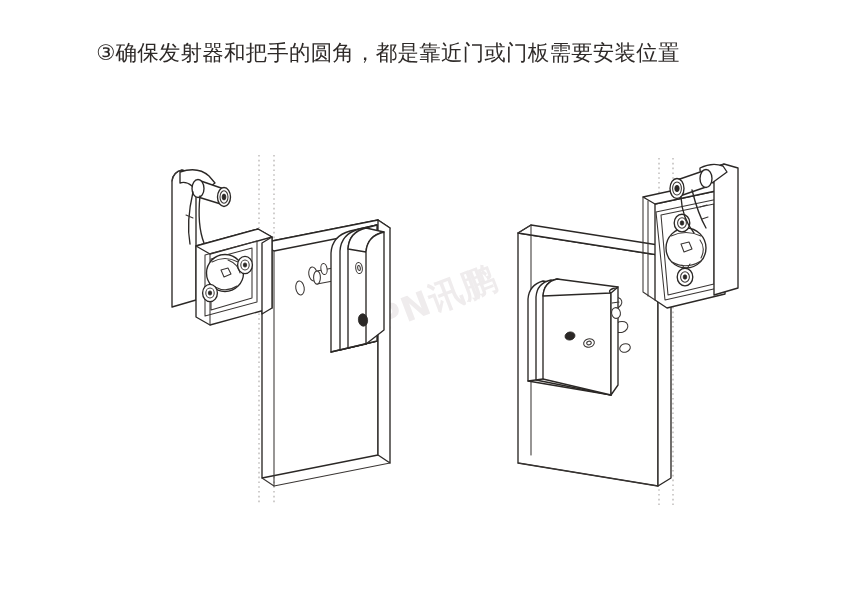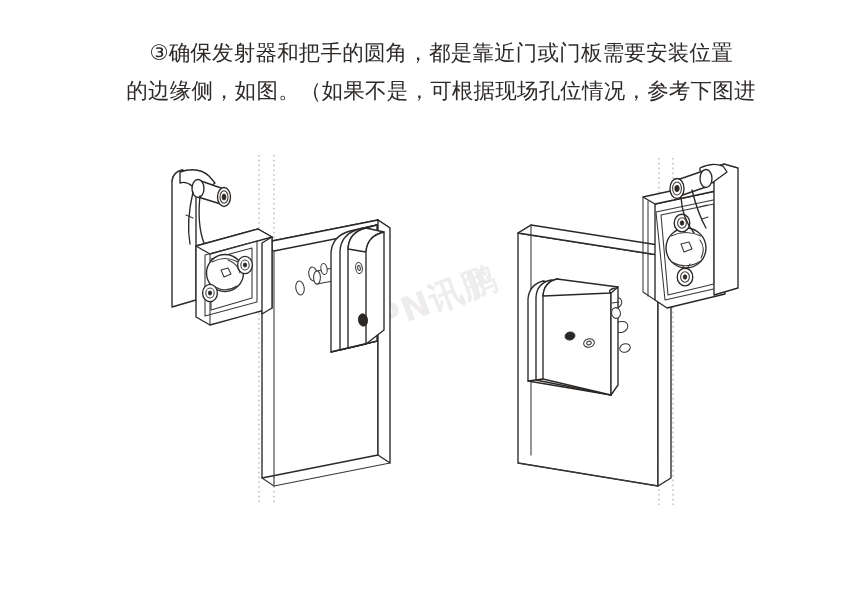--- a/index.html
+++ b/index.html
@@ -22,21 +22,20 @@
     background: #ffffff;
     overflow: hidden;
   }
 
   
   #instruction-block {
     position: absolute;
     left: 96px;
     top: 34px;
     width: 690px;
-    text-align: center;
   }
   .instr-line {
     font-size: 21.5px;
     line-height: 38px;
     color: #2e2a28;
     letter-spacing: 0.2px;
     white-space: nowrap;
     font-family: "DejaVu Sans", "Liberation Sans", sans-serif;
     font-weight: 400;
   }
@@ -106,21 +105,20 @@
     stroke-linecap: butt;
   }
 </style>
 </head>
 <body>
 
 <div id="page">
 
   <div id="instruction-block">
     <div class="instr-line">③确保发射器和把手的圆角，都是靠近门或门板需要安装位置</div>
-    <div class="instr-line">的边缘侧，如图。（如果不是，可根据现场孔位情况，参考下图进</div>
   </div>
 
   <div id="watermark">SUNPN讯鹏</div>
 
   <svg id="diagram-layer" viewBox="0 0 860 604">
 
     <g>
 
       <g>
         <line class="guide" x1="259" y1="155" x2="259" y2="505"></line>

